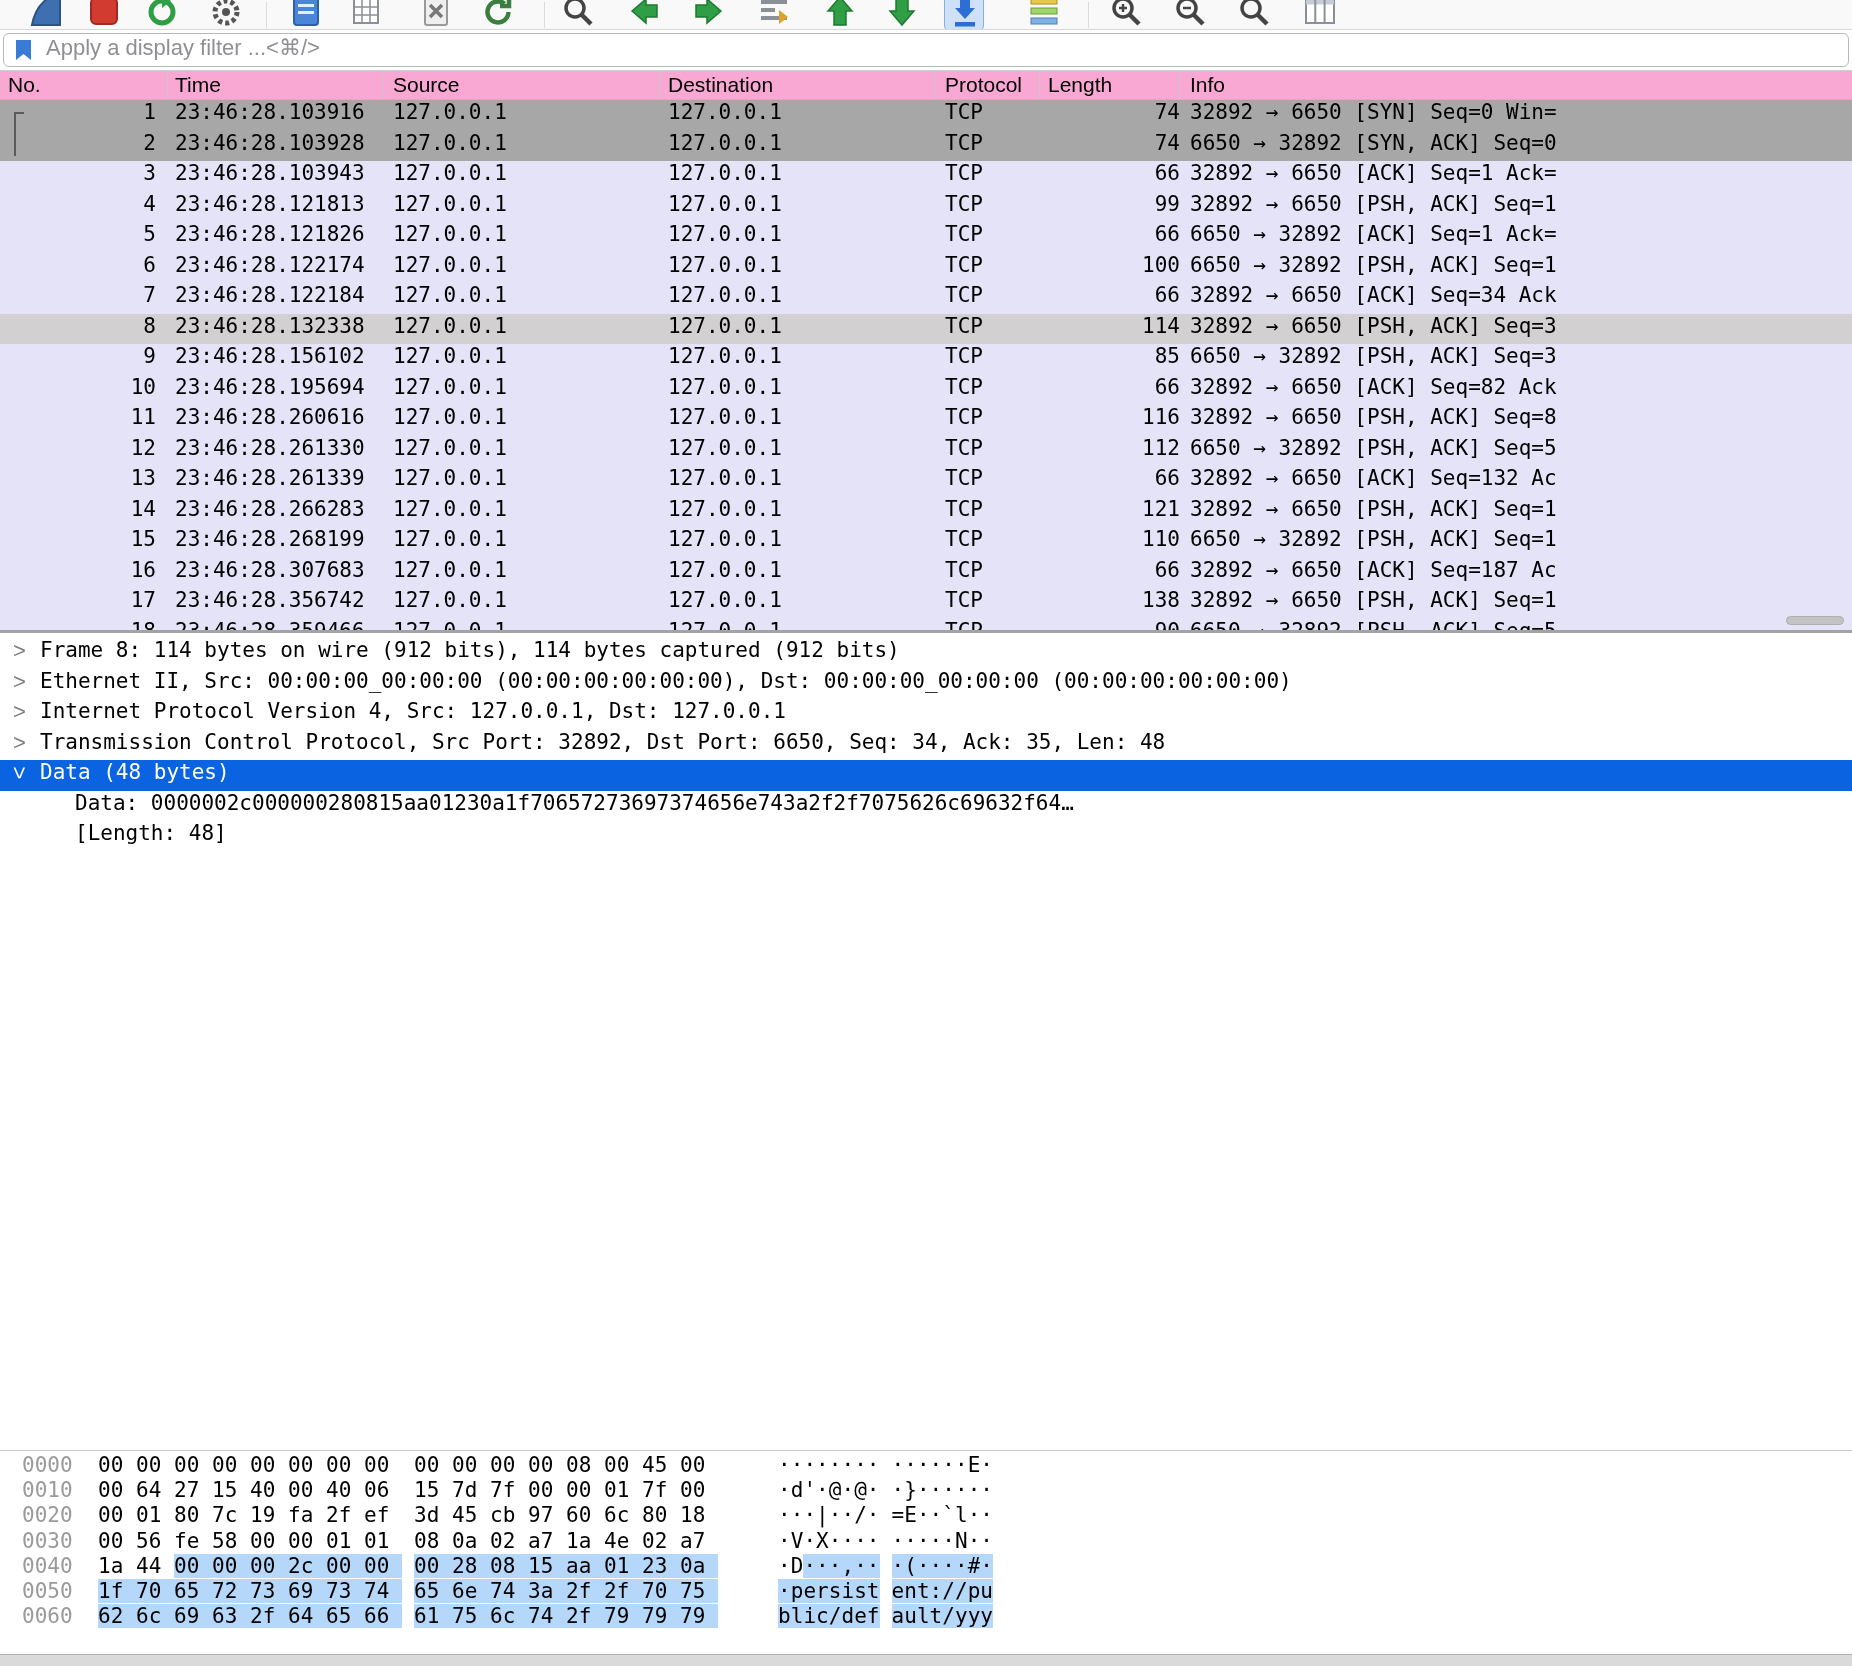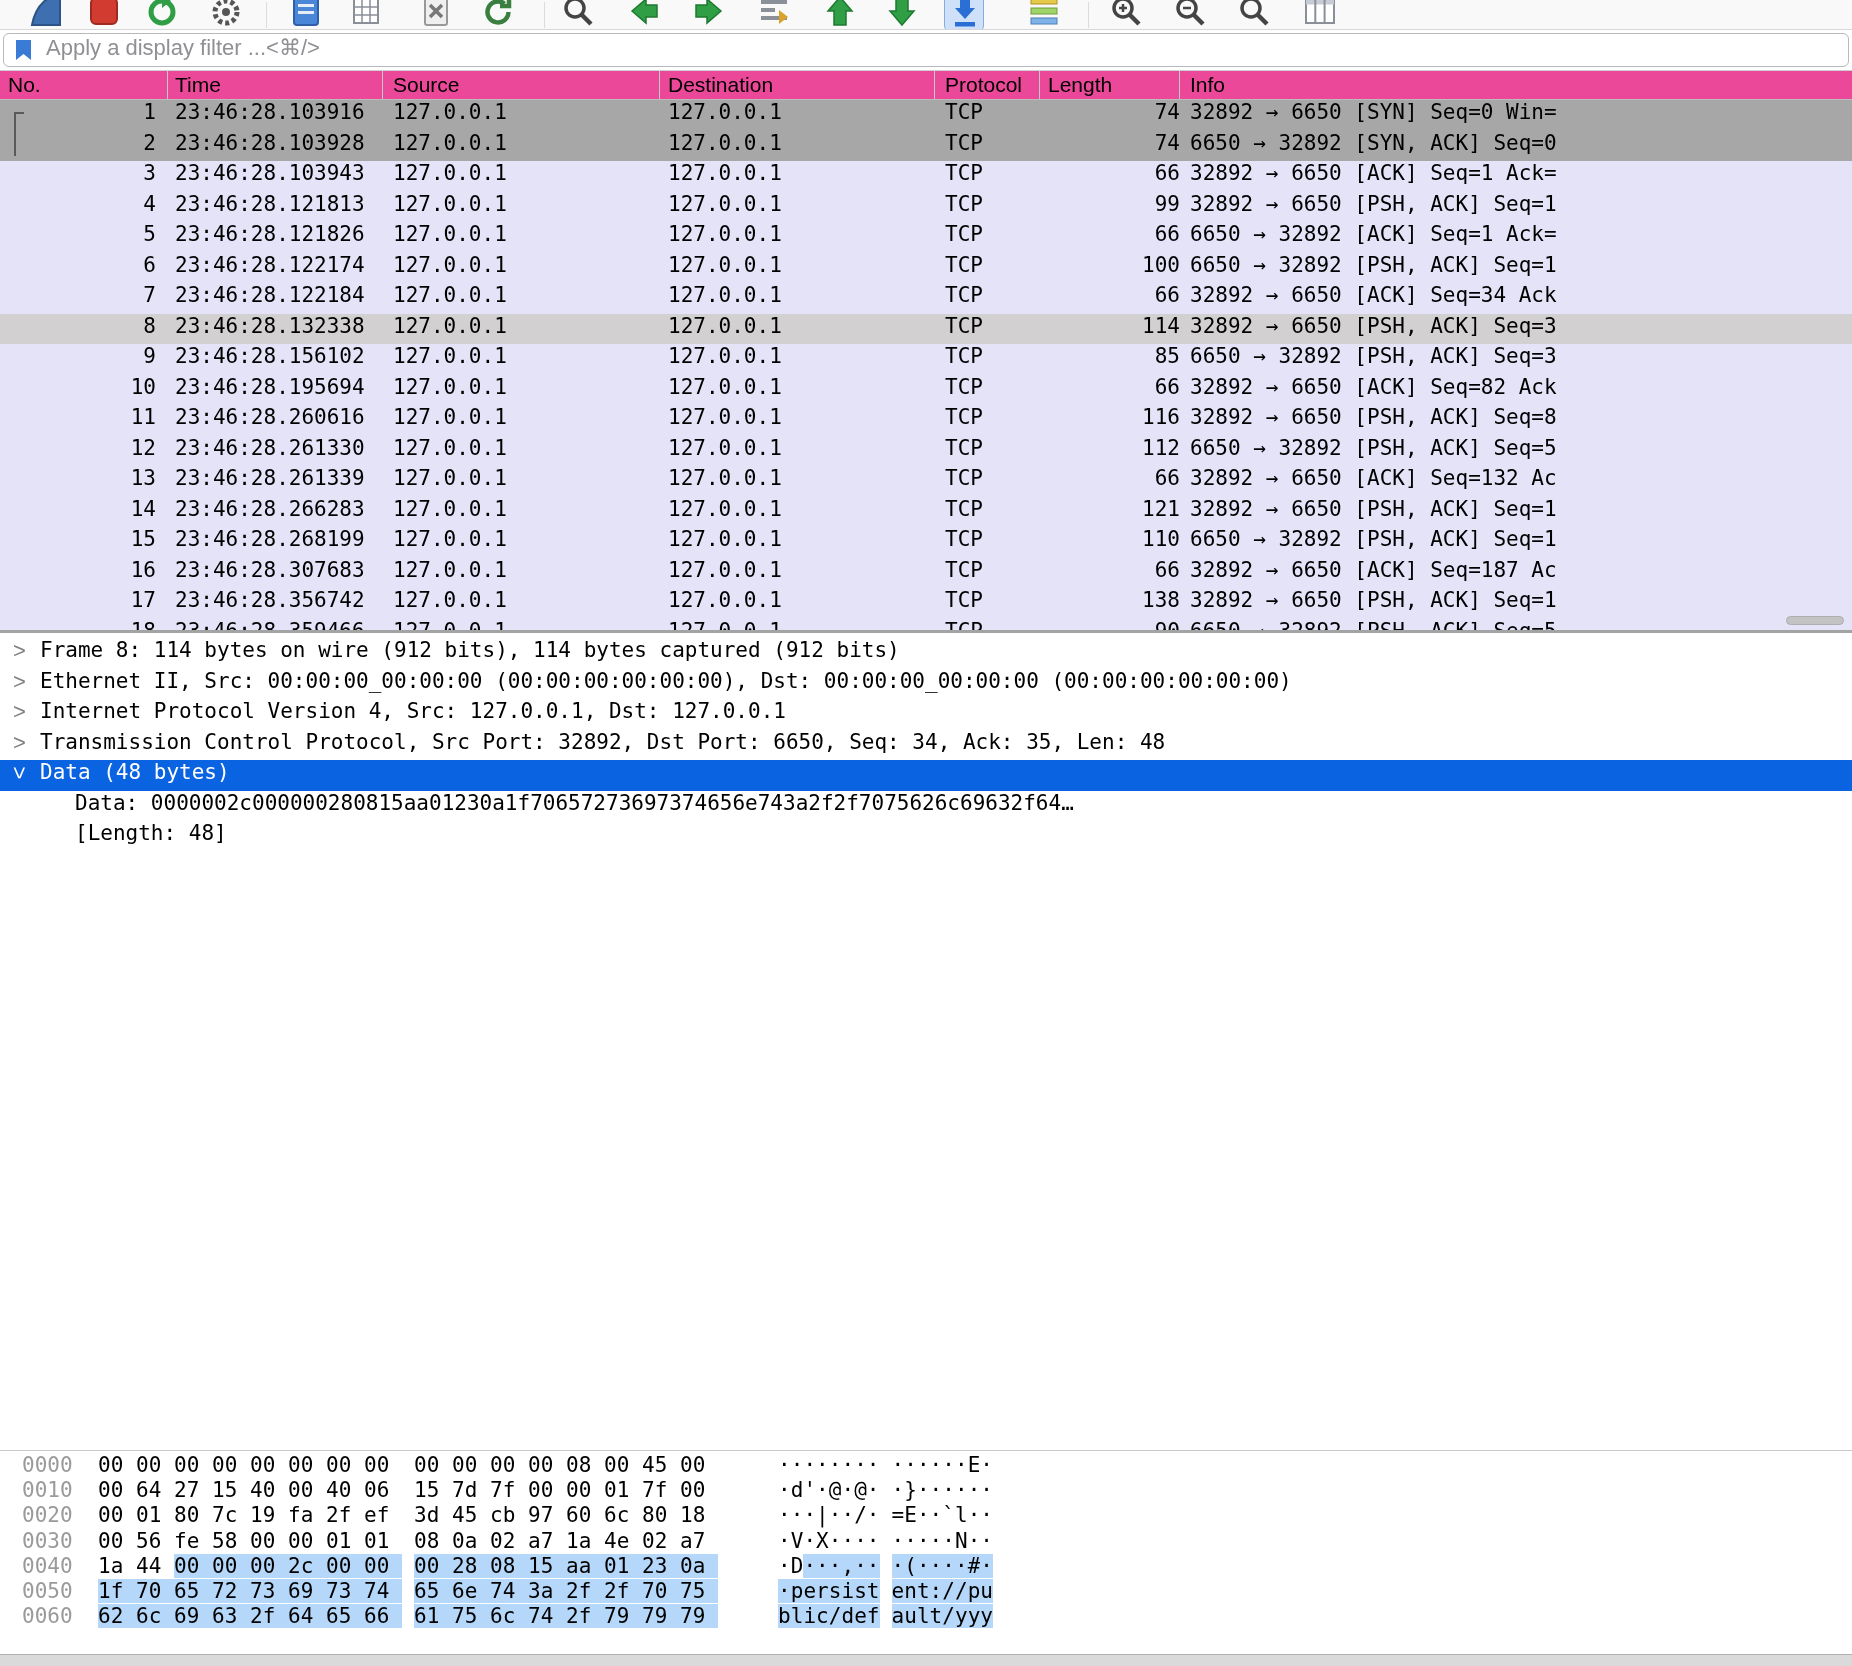--- a/index.html
+++ b/index.html
@@ -19,21 +19,21 @@
   .filterbar { position:absolute; top:30px; left:0; right:0; height:40px; background:#fff; }
   .filter-input { position:absolute; left:3px; right:3px; top:3px; height:34px;
                   background:#fff; border:1.5px solid #b9b9b9; border-radius:6px;
                   line-height:31px; padding-left:42px; }
   .bookmark { position:absolute; left:12px; top:6px; width:15px; height:20px; background:#3a7bd5;
               clip-path:polygon(0 0,100% 0,100% 100%,50% 70%,0 100%); }
   .placeholder { color:#8f8f94; font:22px "Liberation Sans", sans-serif; }
 
   
   .plist-header { position:absolute; top:70px; left:0; right:0; height:30px;
-                  background:#ec4899; border-top:1px solid #cfcfcf; border-bottom:1px solid #bcbcbc;
+                  background:#f9a8d4; border-top:1px solid #cfcfcf; border-bottom:1px solid #bcbcbc;
                   display:flex; font:21px "Liberation Sans", sans-serif; line-height:28px; }
   .hcell { border-right:1px solid #c8c8c8; overflow:hidden; white-space:pre; }
   .plist-body { position:absolute; top:100px; left:0; right:0; height:530px; overflow:hidden; background:#fff; }
   .plist-row { display:flex; height:30.5px; line-height:30.5px;
                font:21px "DejaVu Sans Mono", monospace; white-space:pre; }
   .v-tcp { background:#e4e3f8; }
   .v-syn { background:#a7a7a7; }
   .v-selected { background:#d2d0d0; }
   .c-no   { width:168px; text-align:right; padding-right:12px; position:relative; }
   .c-time { width:215px; padding-left:7px; }

